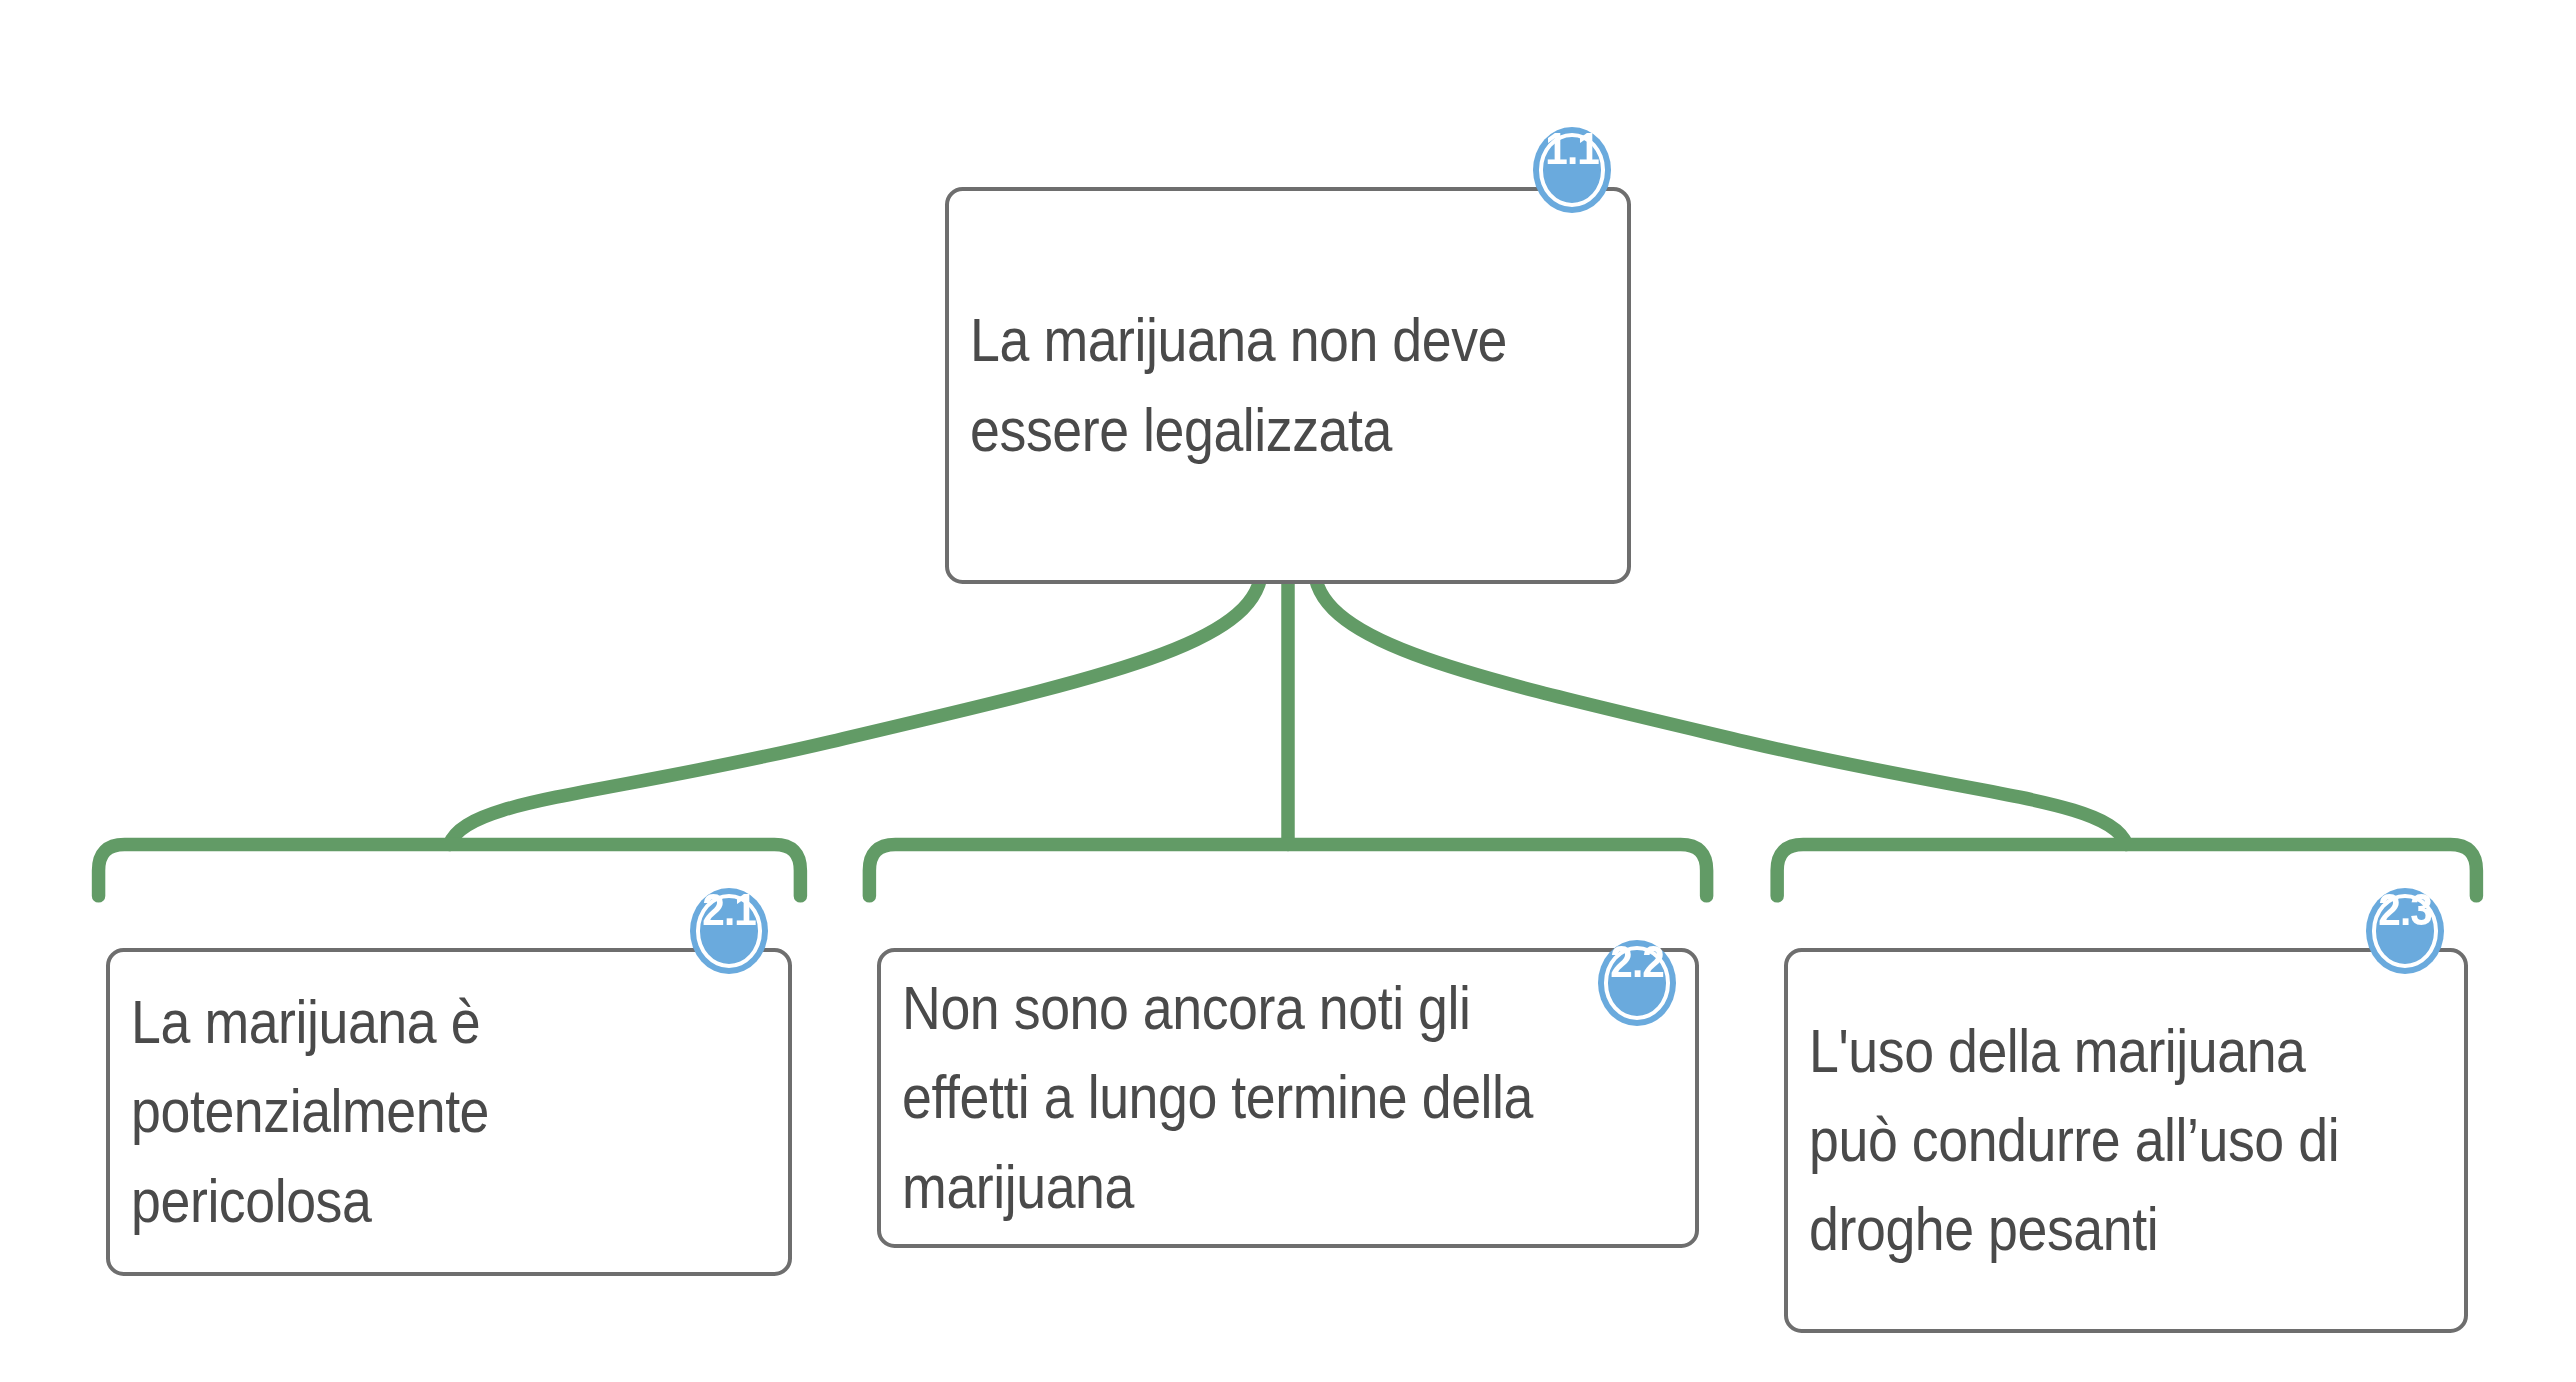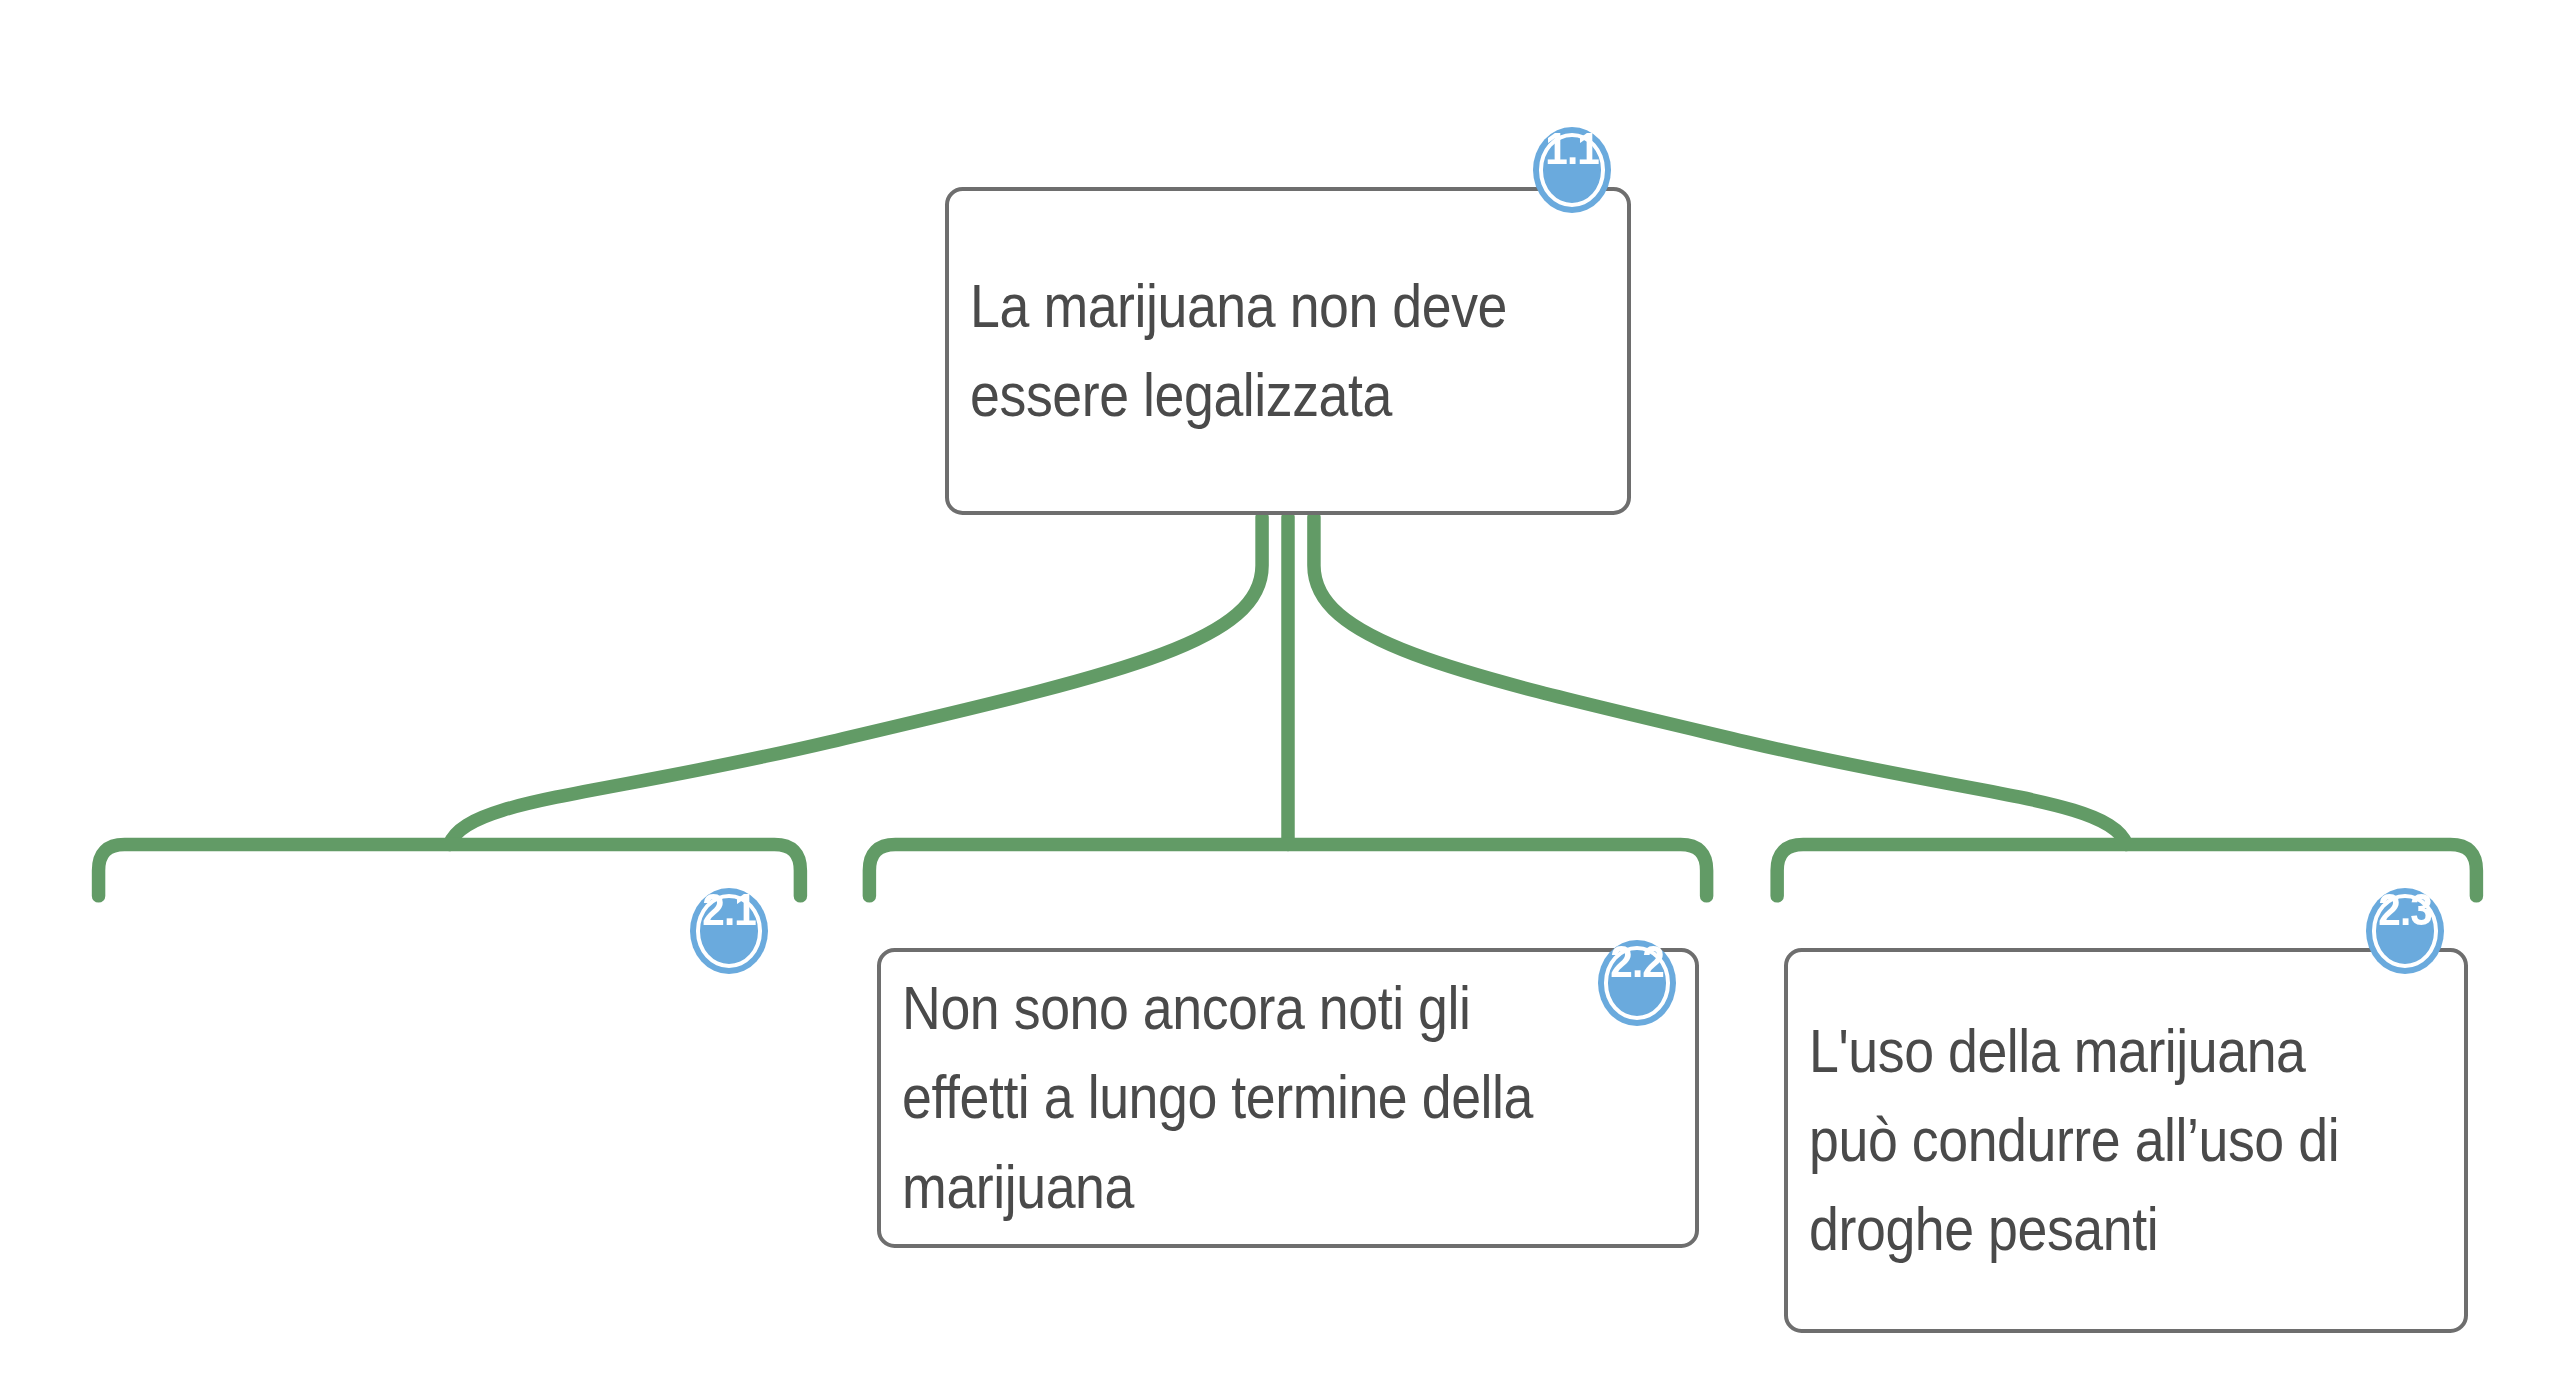--- a/index.html
+++ b/index.html
@@ -103,28 +103,31 @@
 
     <path d="M 2533 996 L 2533 1090 C 2533 1240 2816 1300 3366 1430 C 3816 1536 4066 1540 4100 1628" fill="none" stroke="#629b66" stroke-width="26" stroke-linecap="round"></path>
 
     <path d="M 190 1727 L 190 1678 Q 190 1628 240 1628 L 1493 1628 Q 1543 1628 1543 1678 L 1543 1727" fill="none" stroke="#629b66" stroke-width="26" stroke-linecap="round"></path>
 
     <path d="M 1676 1727 L 1676 1678 Q 1676 1628 1726 1628 L 3240 1628 Q 3290 1628 3290 1678 L 3290 1727" fill="none" stroke="#629b66" stroke-width="26" stroke-linecap="round"></path>
 
     <path d="M 3426 1727 L 3426 1678 Q 3426 1628 3476 1628 L 4724 1628 Q 4774 1628 4774 1678 L 4774 1727" fill="none" stroke="#629b66" stroke-width="26" stroke-linecap="round"></path>
   </svg>
 
-  <div class="node" style="left:945px; top:187px; width:686px; height:328px;">
+  <div class="node" style="left:945px; top:187px; width:686px; height:397px;">
     <span class="node-text">La marijuana non deve essere legalizzata</span>
   </div>
   <div class="badge" style="left:1533px; top:127px;">
     <span class="badge-ring"></span>
     <span class="badge-label">1.1</span>
   </div>
 
+  <div class="node" style="left:106px; top:948px; width:686px; height:328px;">
+    <span class="node-text">La marijuana è potenzialmente pericolosa</span>
+  </div>
   <div class="badge" style="left:690px; top:888px;">
     <span class="badge-ring"></span>
     <span class="badge-label">2.1</span>
   </div>
 
   <div class="node" style="left:877px; top:948px; width:822px; height:300px;">
     <span class="node-text">Non sono ancora noti gli effetti a lungo termine della marijuana</span>
   </div>
   <div class="badge" style="left:1598px; top:940px;">
     <span class="badge-ring"></span>

